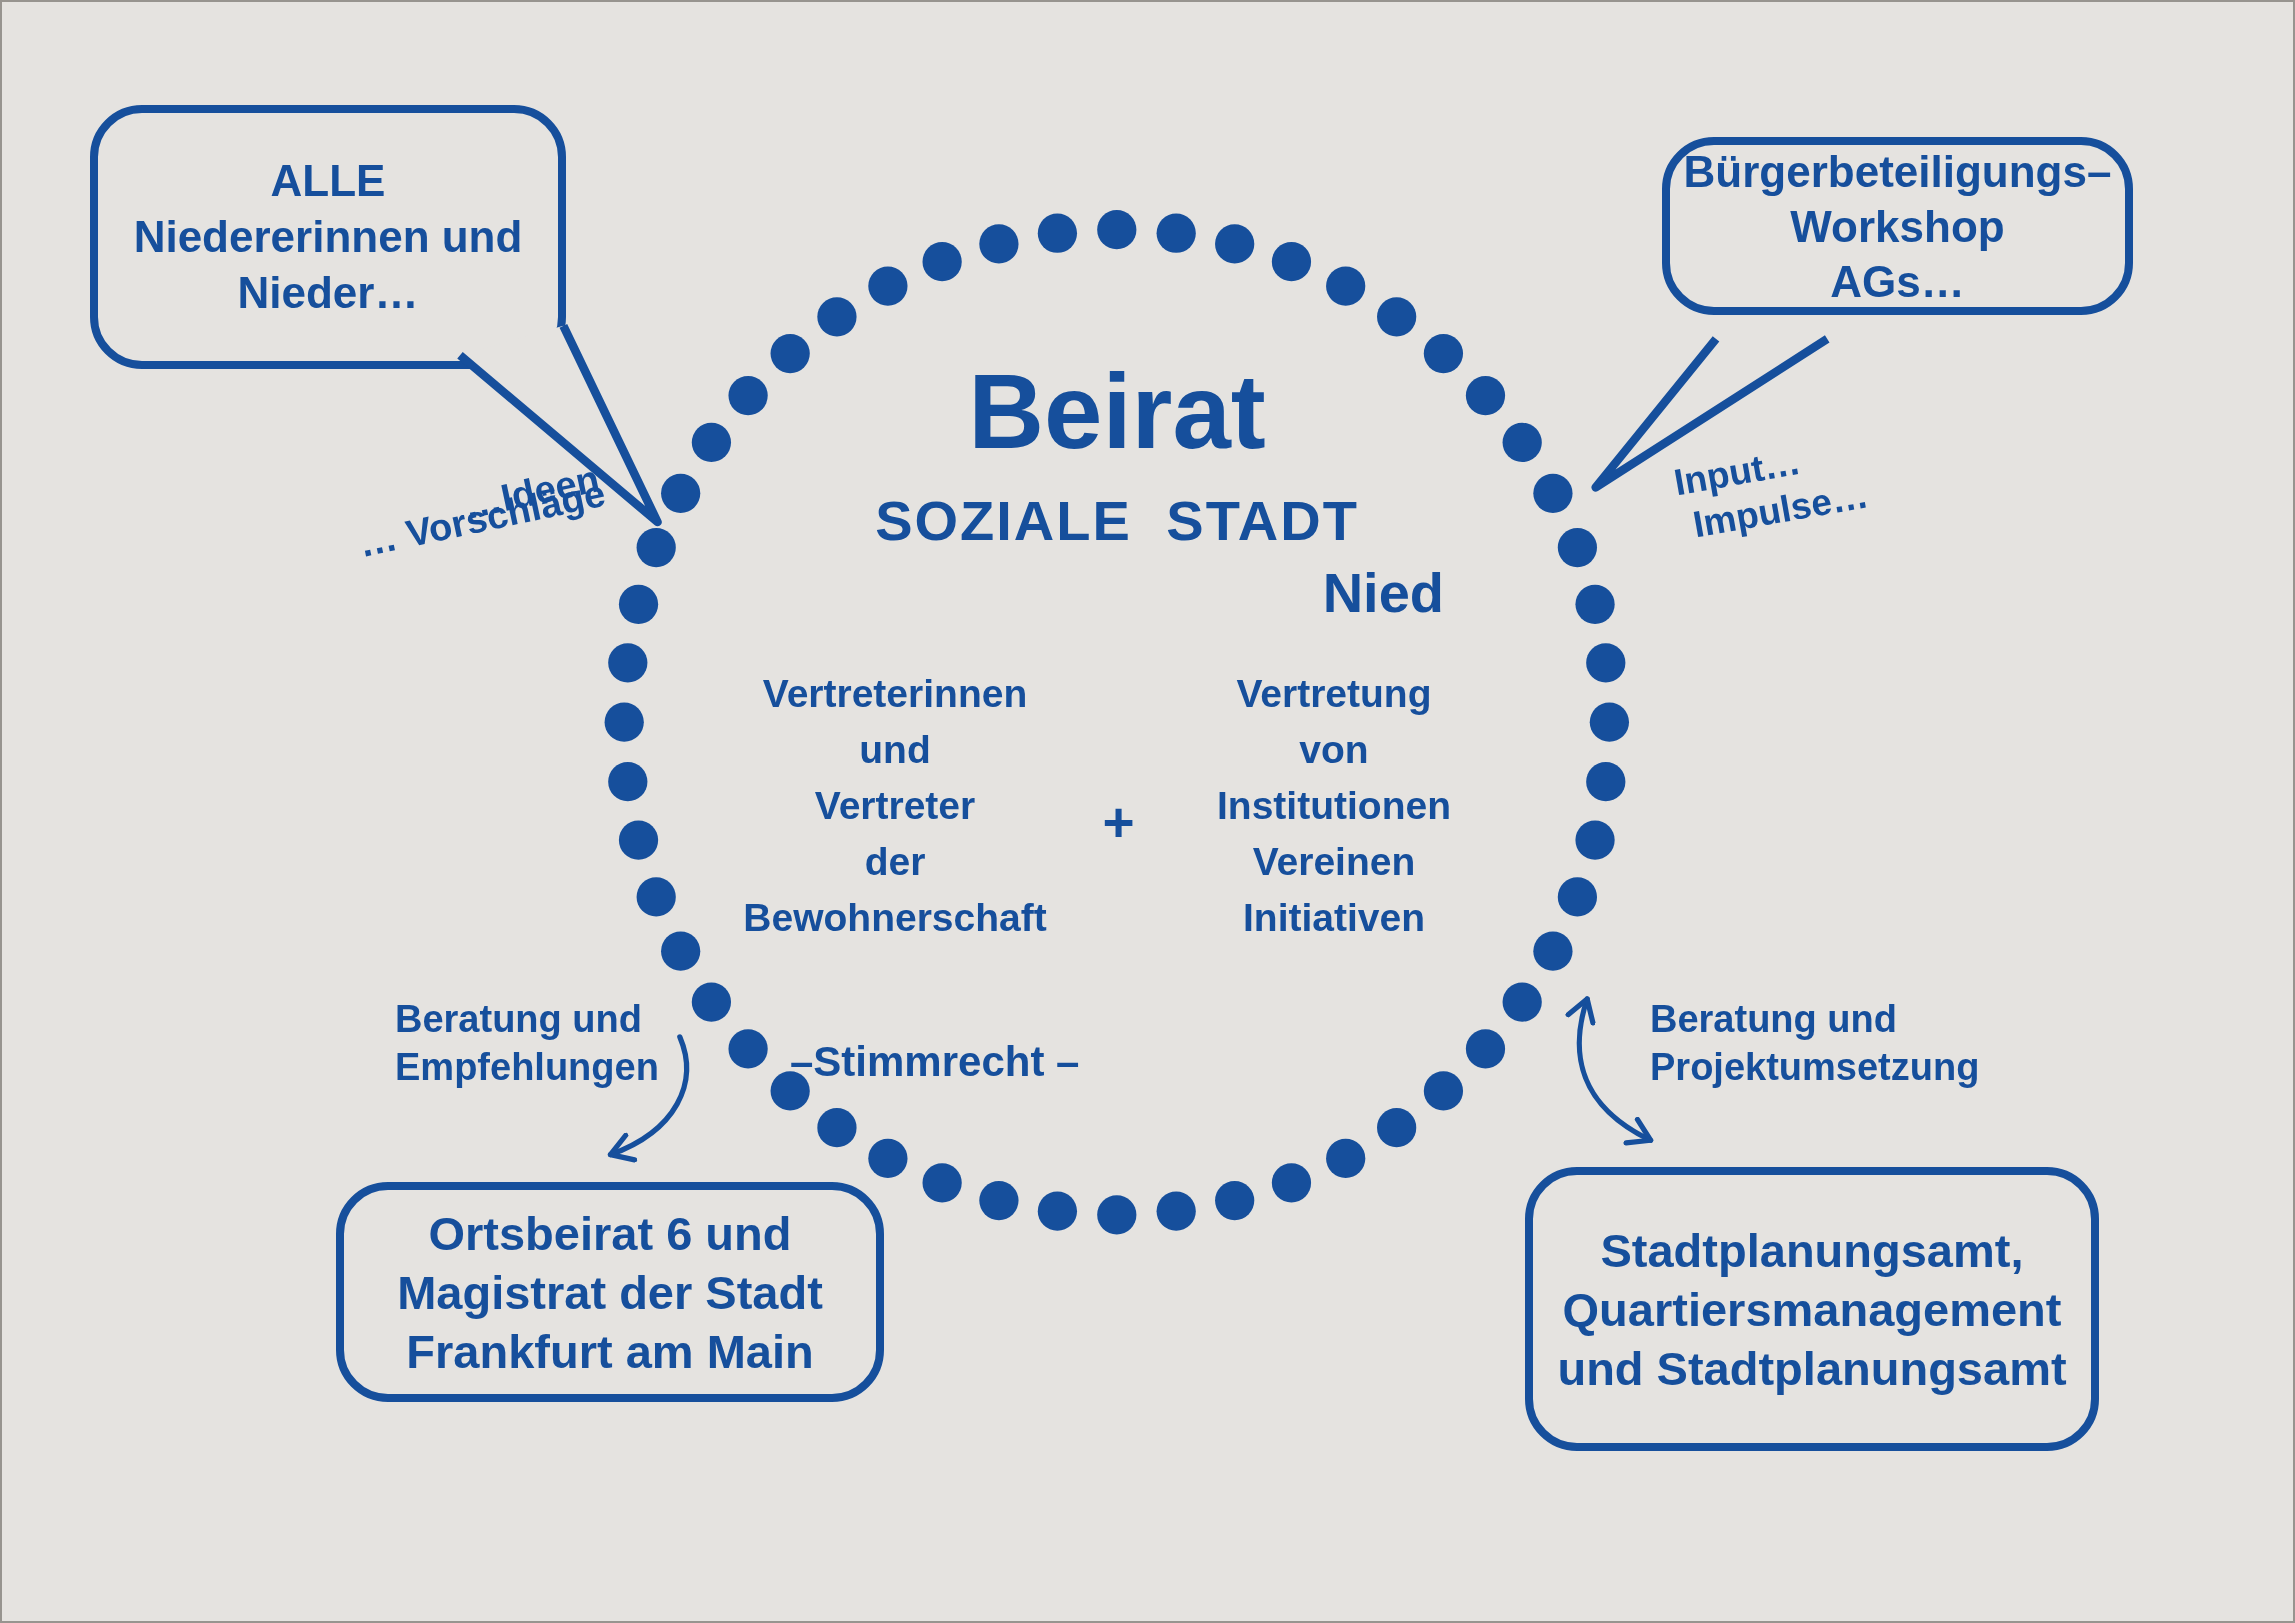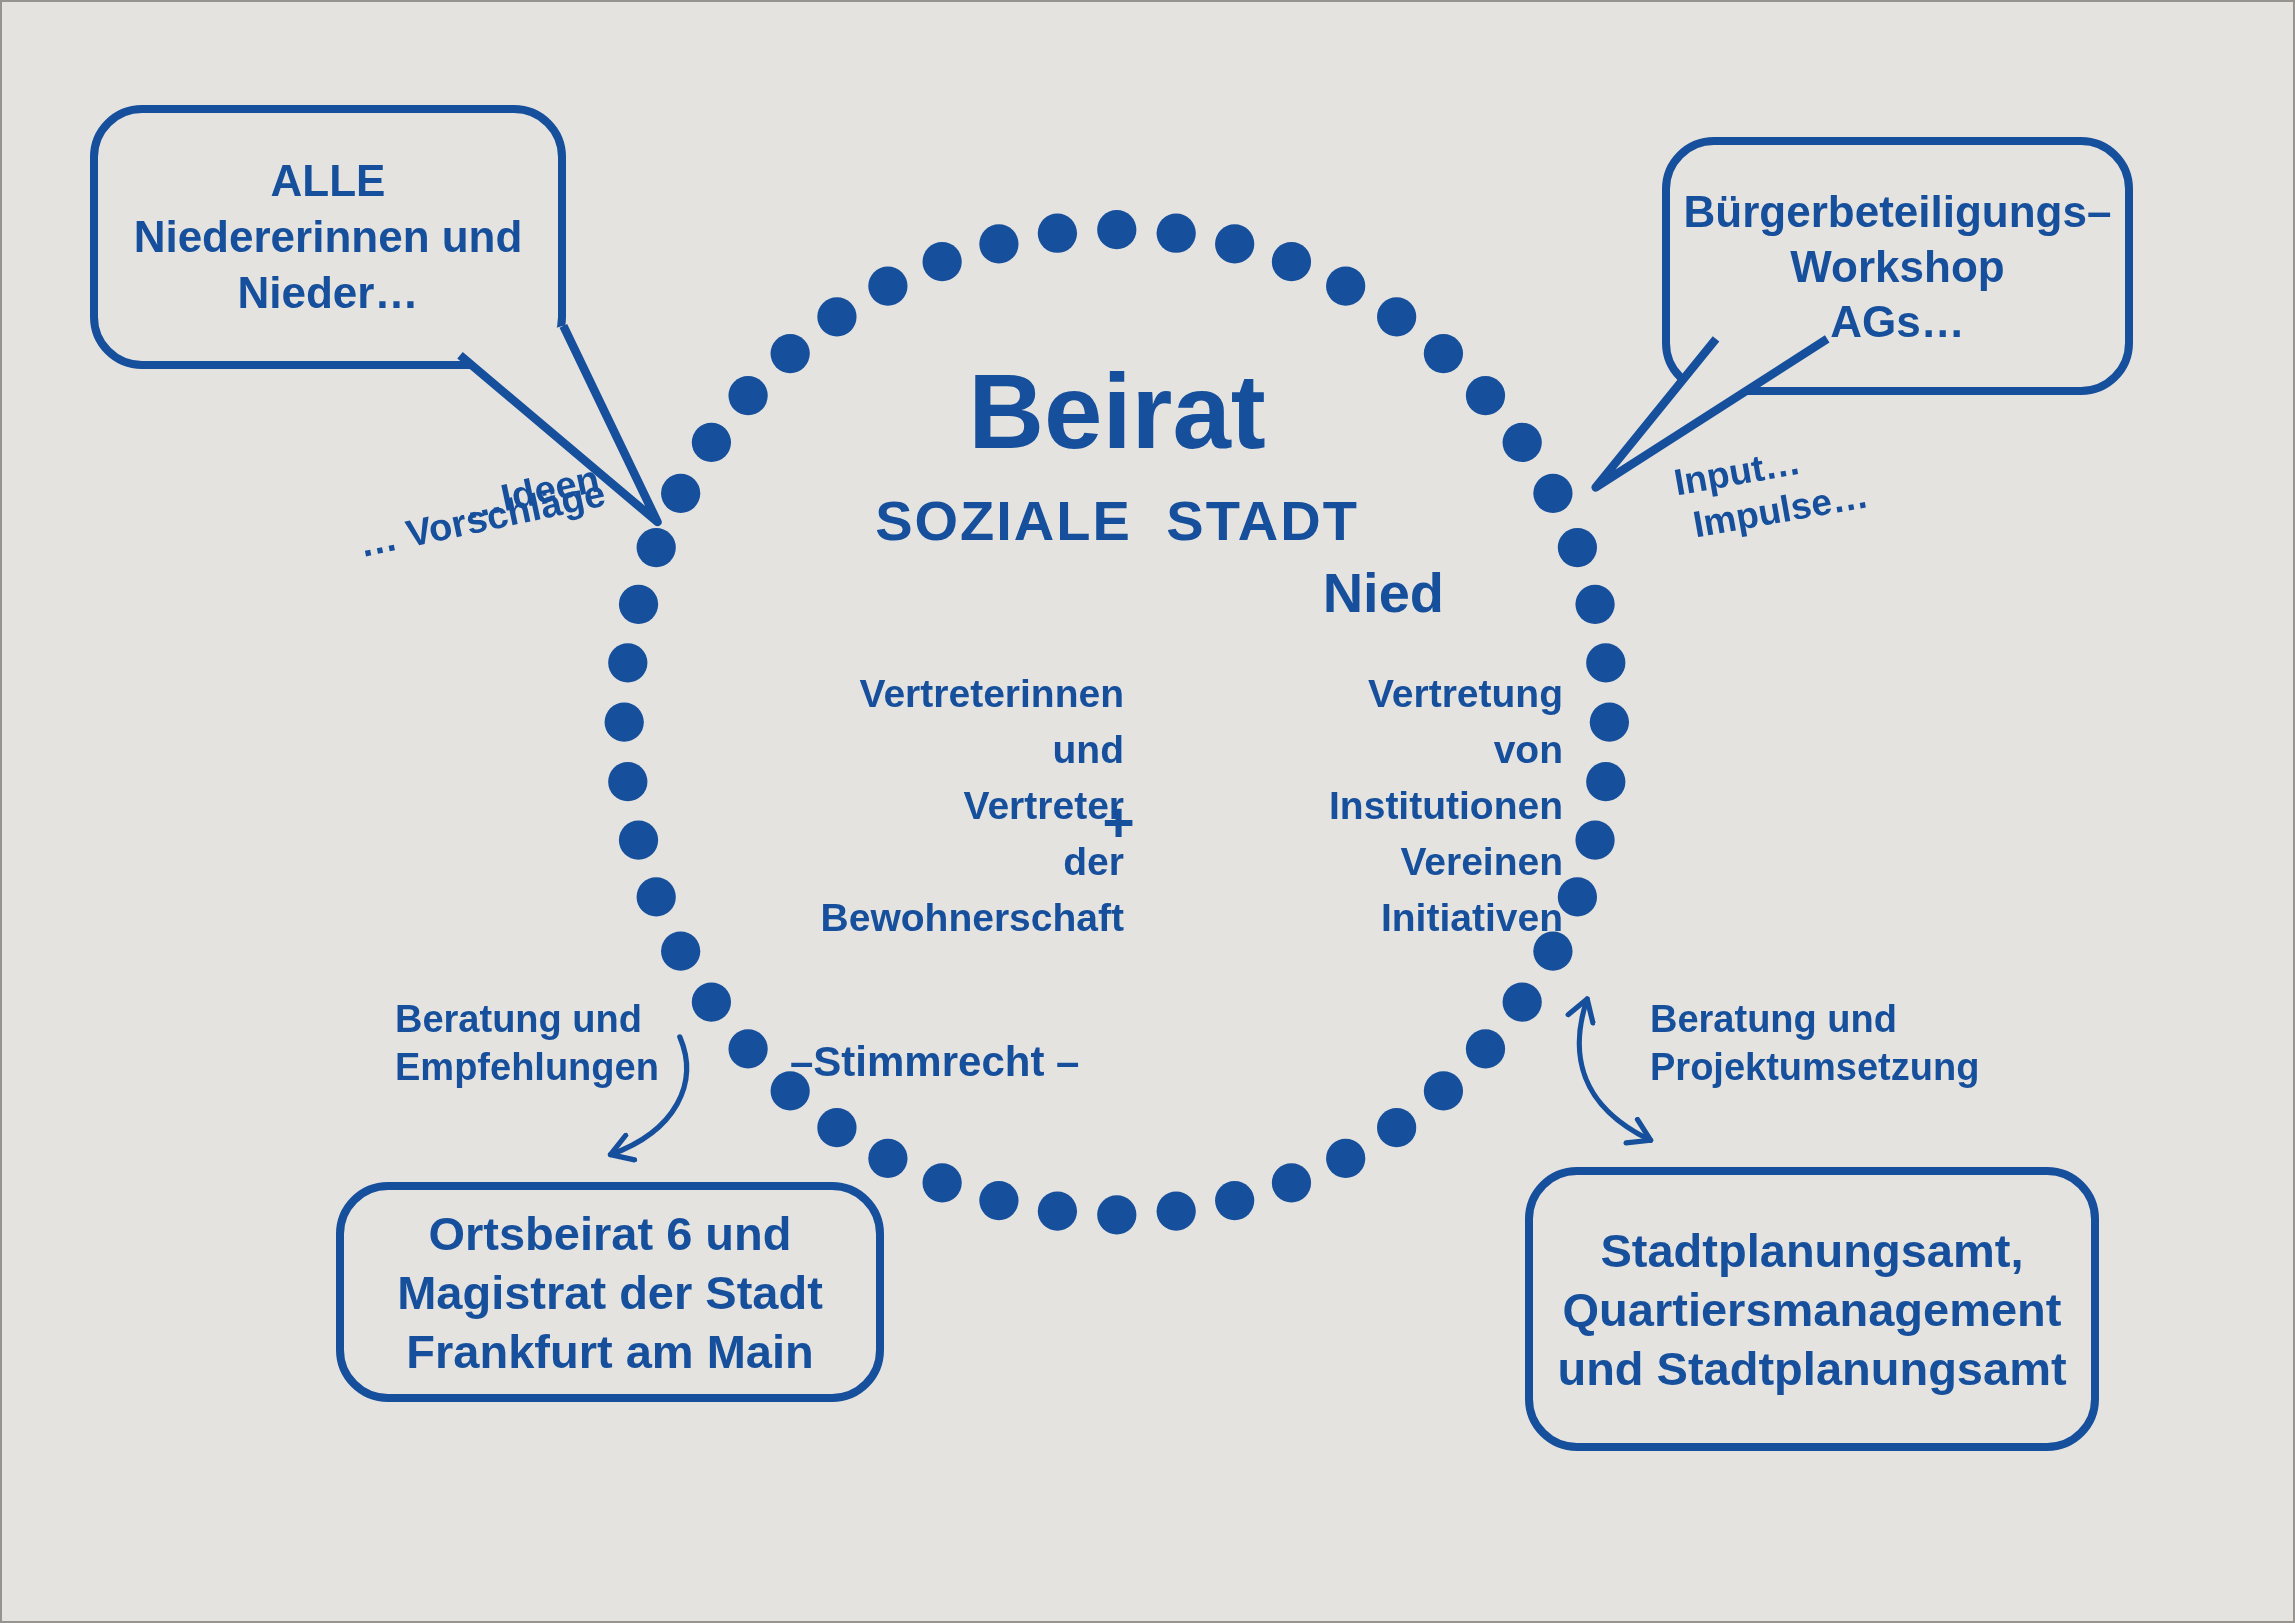--- a/index.html
+++ b/index.html
@@ -25,38 +25,38 @@
     color:var(--blue); font-weight:700; text-align:center;
     display:flex; flex-direction:column; justify-content:center; align-items:center;
   }
   .bubble .ln { display:block; }
 
   
   .title-block { z-index:2; color:var(--blue); }
   #beirat   { left:788px; top:357px;  width:654px; font-size:105px; line-height:105px; font-weight:700; text-align:center; }
   #soziale  { left:788px; top:489px;  width:654px; font-size:56px;  line-height:60px;  font-weight:700; text-align:center; letter-spacing:2px; word-spacing:17px; }
   #nied     { left:788px; top:561px;  width:654px; font-size:56px;  line-height:60px;  font-weight:700; text-align:right; }
-  .col      { z-index:2; color:var(--blue); font-weight:700; font-size:39px; line-height:56px; text-align:right; }
+  .col      { z-index:2; color:var(--blue); font-weight:700; font-size:39px; line-height:56px; text-align:center; }
   #left-col  { left:664px; top:664px; width:458px; }
   #right-col { left:1103px; top:664px; width:458px; }
   #plus      { left:1082px; top:793px; width:69px; font-size:55px; line-height:55px; text-align:center; z-index:2; color:var(--blue); font-weight:700; }
   #voting    { left:788px; top:1037px; width:654px; font-size:42px; line-height:46px; text-align:left; z-index:2; color:var(--blue); font-weight:700; }
 
   
   .note { position:absolute; z-index:2; color:var(--blue); font-weight:700; white-space:nowrap; }
   #ideen      { left:458px;  top:484px;  font-size:38px; transform:rotate(-12deg); transform-origin:left top; }
   #vorschlaege{ left:353px;  top:522px;  font-size:38px; transform:rotate(-12deg); transform-origin:left top; }
   #input      { left:1669px; top:461px;  font-size:37px; transform:rotate(-10deg); transform-origin:left top; }
   #impulse    { left:1688px; top:503px;  font-size:37px; transform:rotate(-10deg); transform-origin:left top; }
   #advice-left  { left:393px;  top:993px; width:236px; font-size:38px; line-height:48px; text-align:center; }
   #advice-right { left:1648px; top:993px; width:340px; font-size:38px; line-height:48px; text-align:left; }
 
   
   #bubble-top-left  { left:88px;  top:103px;  width:476px; height:264px; font-size:44px; line-height:56px; }
-  #bubble-top-right { left:1660px; top:135px;  width:471px; height:258px; font-size:44px; line-height:55px; }
+  #bubble-top-right { left:1660px; top:135px;  width:471px; height:178px; font-size:44px; line-height:55px; }
   #box-bottom-left  { left:334px;  top:1180px; width:548px; height:220px; font-size:47px; line-height:59px; }
   #box-bottom-right { left:1523px; top:1165px; width:574px; height:284px; font-size:47px; line-height:59px; }
 </style>
 </head>
 <body>
 
 <div class="stage">
 
   <div class="abs title-block" id="beirat">Beirat</div>
   <div class="abs title-block" id="soziale">SOZIALE STADT</div>

